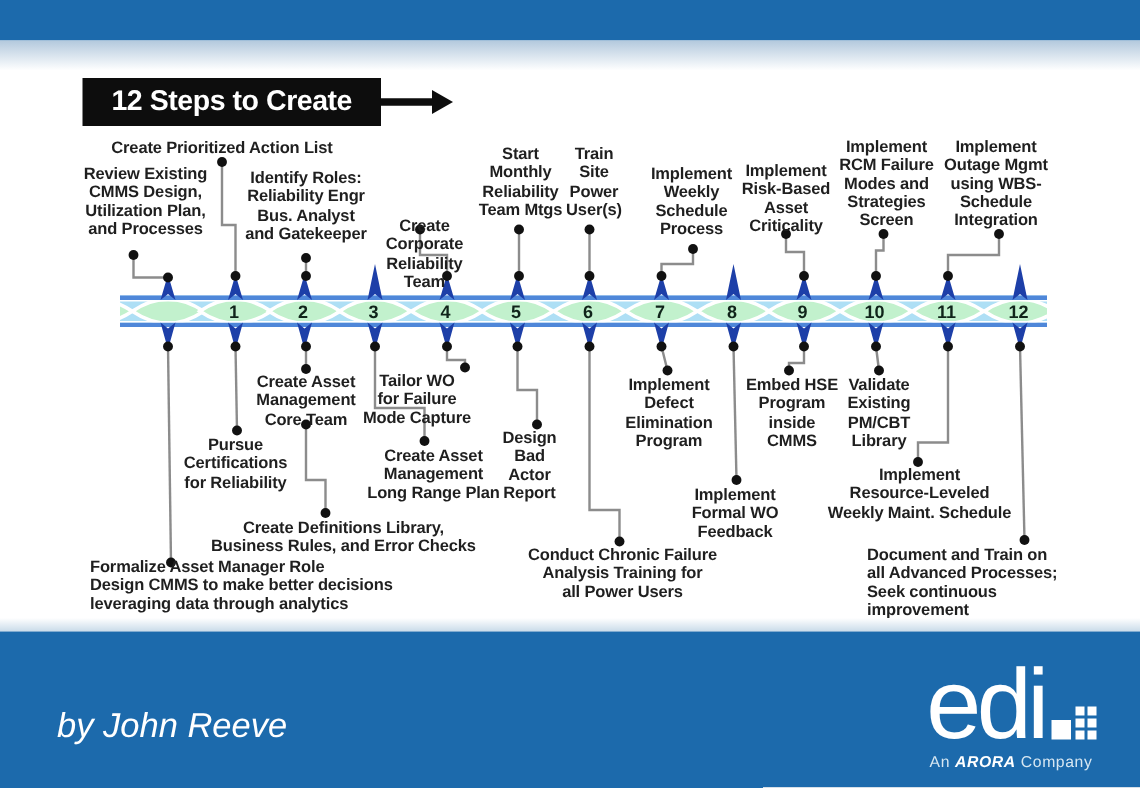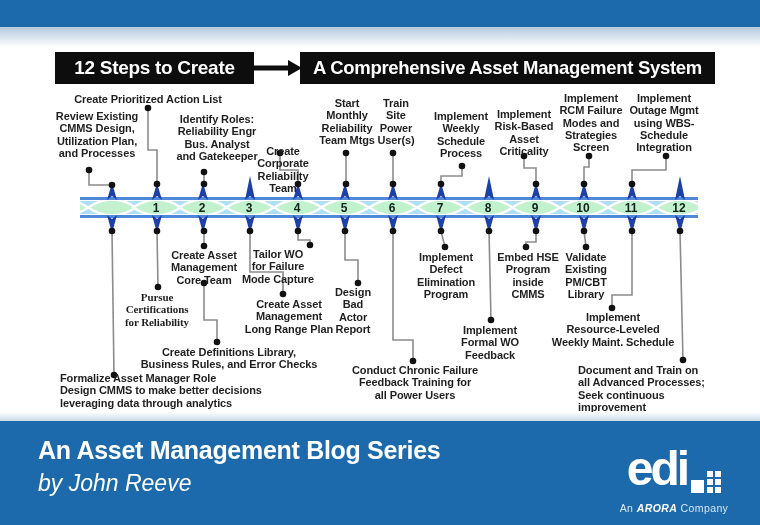--- a/index.html
+++ b/index.html
@@ -24,21 +24,21 @@
   .lbl.center{transform:translateX(-50%);text-align:center;}
   .lbl.left{text-align:left;}
   
   .banner-fade{position:absolute;left:0;top:412px;width:760px;height:9px;
                background:linear-gradient(#ffffff,#c9dbe9);}
   .banner{position:absolute;left:0;top:421px;width:760px;height:104px;background:#1c6aac;color:#fff;}
   .banner-title{position:absolute;left:38px;top:15px;font-size:25px;font-weight:bold;letter-spacing:-0.3px;}
   .banner-sub{position:absolute;left:38px;top:49px;font-size:23px;font-style:italic;}
   .logo{position:absolute;right:16px;top:6px;width:140px;}
   .edi-row{display:flex;align-items:flex-end;justify-content:center;height:72px;}
-  .edi-text{font-size:48px;font-weight:bold;line-height:60px;letter-spacing:-3px;color:#fff;}
+  .edi-text{font-size:66px;font-weight:normal;line-height:60px;letter-spacing:-3px;color:#fff;}
   .edi-period{width:13px;height:13px;background:#fff;margin:0 0 6px 4px;}
   .edi-grid{display:grid;grid-template-columns:6px 6px;grid-auto-rows:6px;gap:2px;margin:0 0 6px 3px;}
   .edi-grid span{background:#fff;display:block;}
   .edi-tagline{margin-top:3px;text-align:center;font-size:10.5px;color:#d7e7f2;letter-spacing:0.4px;}
   .edi-tagline .brand{font-weight:bold;font-style:italic;color:#ffffff;margin-top:14px;}
 </style>
 </head>
 <body>
 
 <div class="page">
@@ -46,23 +46,20 @@
   <div class="top-bar"></div>
   <div class="top-fade"></div>
 
   <div class="title-box title-left">
     <span>12 Steps to Create</span>
   </div>
   <svg class="title-arrow" width="50" height="16">
     <line x1="2" y1="8" x2="38" y2="8" stroke="#0d0d0d" stroke-width="5"></line>
     <polygon points="36,0 50,8 36,16" fill="#0d0d0d"></polygon>
   </svg>
-  <div class="title-box title-right">
-    <span>A Comprehensive Asset Management System</span>
-  </div>
 
   <div class="diagram">
     <svg id="diagram-svg" width="760" height="430">
         <polyline points="148,108 148,150 157,150 157,184" fill="none" stroke="#8c8c8c" stroke-width="1.6"></polyline>
         <polyline points="89,170 89,185 112,185" fill="none" stroke="#8c8c8c" stroke-width="1.6"></polyline>
         <polyline points="204,172 204,184" fill="none" stroke="#8c8c8c" stroke-width="1.6"></polyline>
         <polyline points="280,153 280,170 298,170 298,184" fill="none" stroke="#8c8c8c" stroke-width="1.6"></polyline>
         <polyline points="346,153 346,184" fill="none" stroke="#8c8c8c" stroke-width="1.6"></polyline>
         <polyline points="393,153 393,184" fill="none" stroke="#8c8c8c" stroke-width="1.6"></polyline>
         <polyline points="462,166 462,176 441,176 441,184" fill="none" stroke="#8c8c8c" stroke-width="1.6"></polyline>
@@ -196,21 +193,21 @@
         <circle cx="114" cy="375" r="3.3" fill="#111111"></circle>
         <circle cx="680" cy="231" r="3.3" fill="#111111"></circle>
         <circle cx="683" cy="360" r="3.3" fill="#111111"></circle>
       </svg>
     <div id="labels-layer">
         <div class="lbl center" style="left: 148px; top: 93px;">Create Prioritized Action List</div>
         <div class="lbl center" style="left: 97px; top: 110px;">Review Existing
 CMMS Design,
 Utilization Plan,
 and Processes</div>
-        <div class="lbl center" style="left: 217px; top: 113px;">Identify Roles:
+        <div class="lbl center" style="left: 204px; top: 113px;">Identify Roles:
 Reliability Engr
 Bus. Analyst
 and Gatekeeper</div>
         <div class="lbl center" style="left: 283px; top: 97px; margin-top: 48px;">Create
 Corporate
 Reliability
 Team</div>
         <div class="lbl center" style="left: 347px; top: 97px; text-align: center;">Start
 Monthly
 Reliability
@@ -233,21 +230,21 @@
 Strategies
 Screen</div>
         <div class="lbl center" style="left: 664px; top: 92px;">Implement
 Outage Mgmt
 using WBS-
 Schedule
 Integration</div>
         <div class="lbl center" style="left: 204px; top: 249px;">Create Asset
 Management
 Core Team</div>
-        <div class="lbl center" style="left: 157px; top: 291px; font-family: Liberation Serif, serif;">Pursue
+        <div class="lbl center" style="left: 157px; top: 291px;">Pursue
 Certifications
 for Reliability</div>
         <div class="lbl center" style="left: 289px; top: 298px;">Create Asset
 Management
 Long Range Plan</div>
         <div class="lbl center" style="left: 278px; top: 248px;">Tailor WO
 for Failure
 Mode Capture</div>
         <div class="lbl center" style="left: 353px; top: 286px;">Design
 Bad
@@ -265,37 +262,36 @@
 Existing
 PM/CBT
 Library</div>
         <div class="lbl center" style="left: 490px; top: 324px;">Implement
 Formal WO
 Feedback</div>
         <div class="lbl center" style="left: 613px; top: 311px;">Implement
 Resource-Leveled
 Weekly Maint. Schedule</div>
         <div class="lbl center" style="left: 415px; top: 364px;">Conduct Chronic Failure
-Feedback Training for
+Analysis Training for
 all Power Users</div>
         <div class="lbl center" style="left: 229px; top: 346px;">Create Definitions Library,
 Business Rules, and Error Checks</div>
         <div class="lbl left" style="left: 60px; top: 372px;">Formalize Asset Manager Role
 Design CMMS to make better decisions
 leveraging data through analytics</div>
         <div class="lbl left" style="left: 578px; top: 364px;">Document and Train on
 all Advanced Processes;
 Seek continuous
 improvement</div>
       </div>
   </div>
 
   <div class="banner-fade"></div>
   <div class="banner">
-    <div class="banner-title">An Asset Management Blog Series</div>
     <div class="banner-sub">by John Reeve</div>
     <div class="logo">
       <div class="edi-row">
         <span class="edi-text">edi</span>
         <span class="edi-period"></span>
         <span class="edi-grid">
           <span></span>
             <span></span>
             <span></span>
             <span></span>

